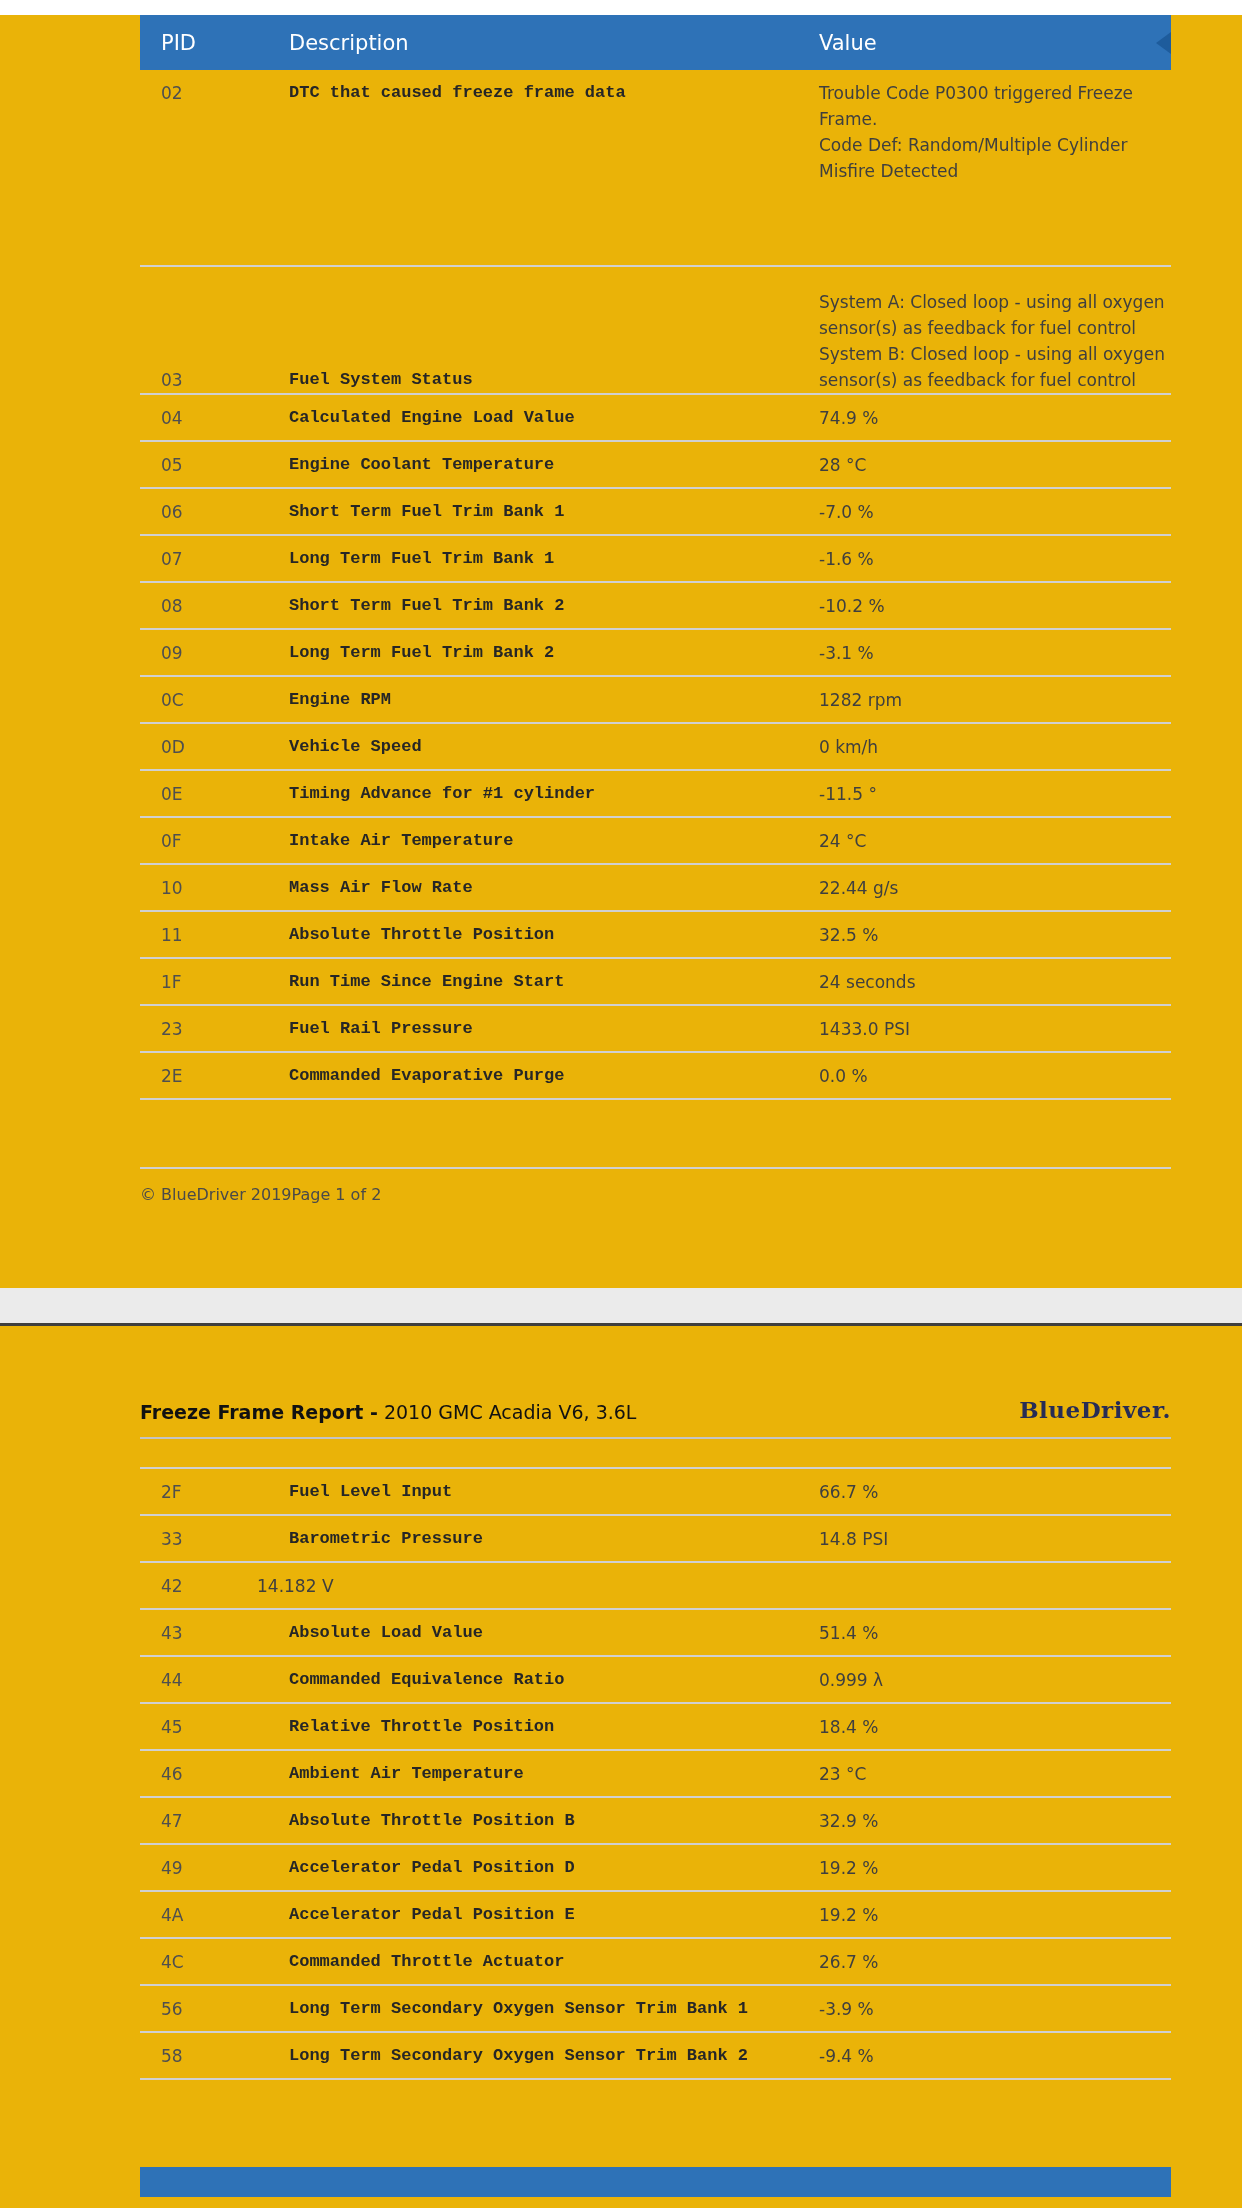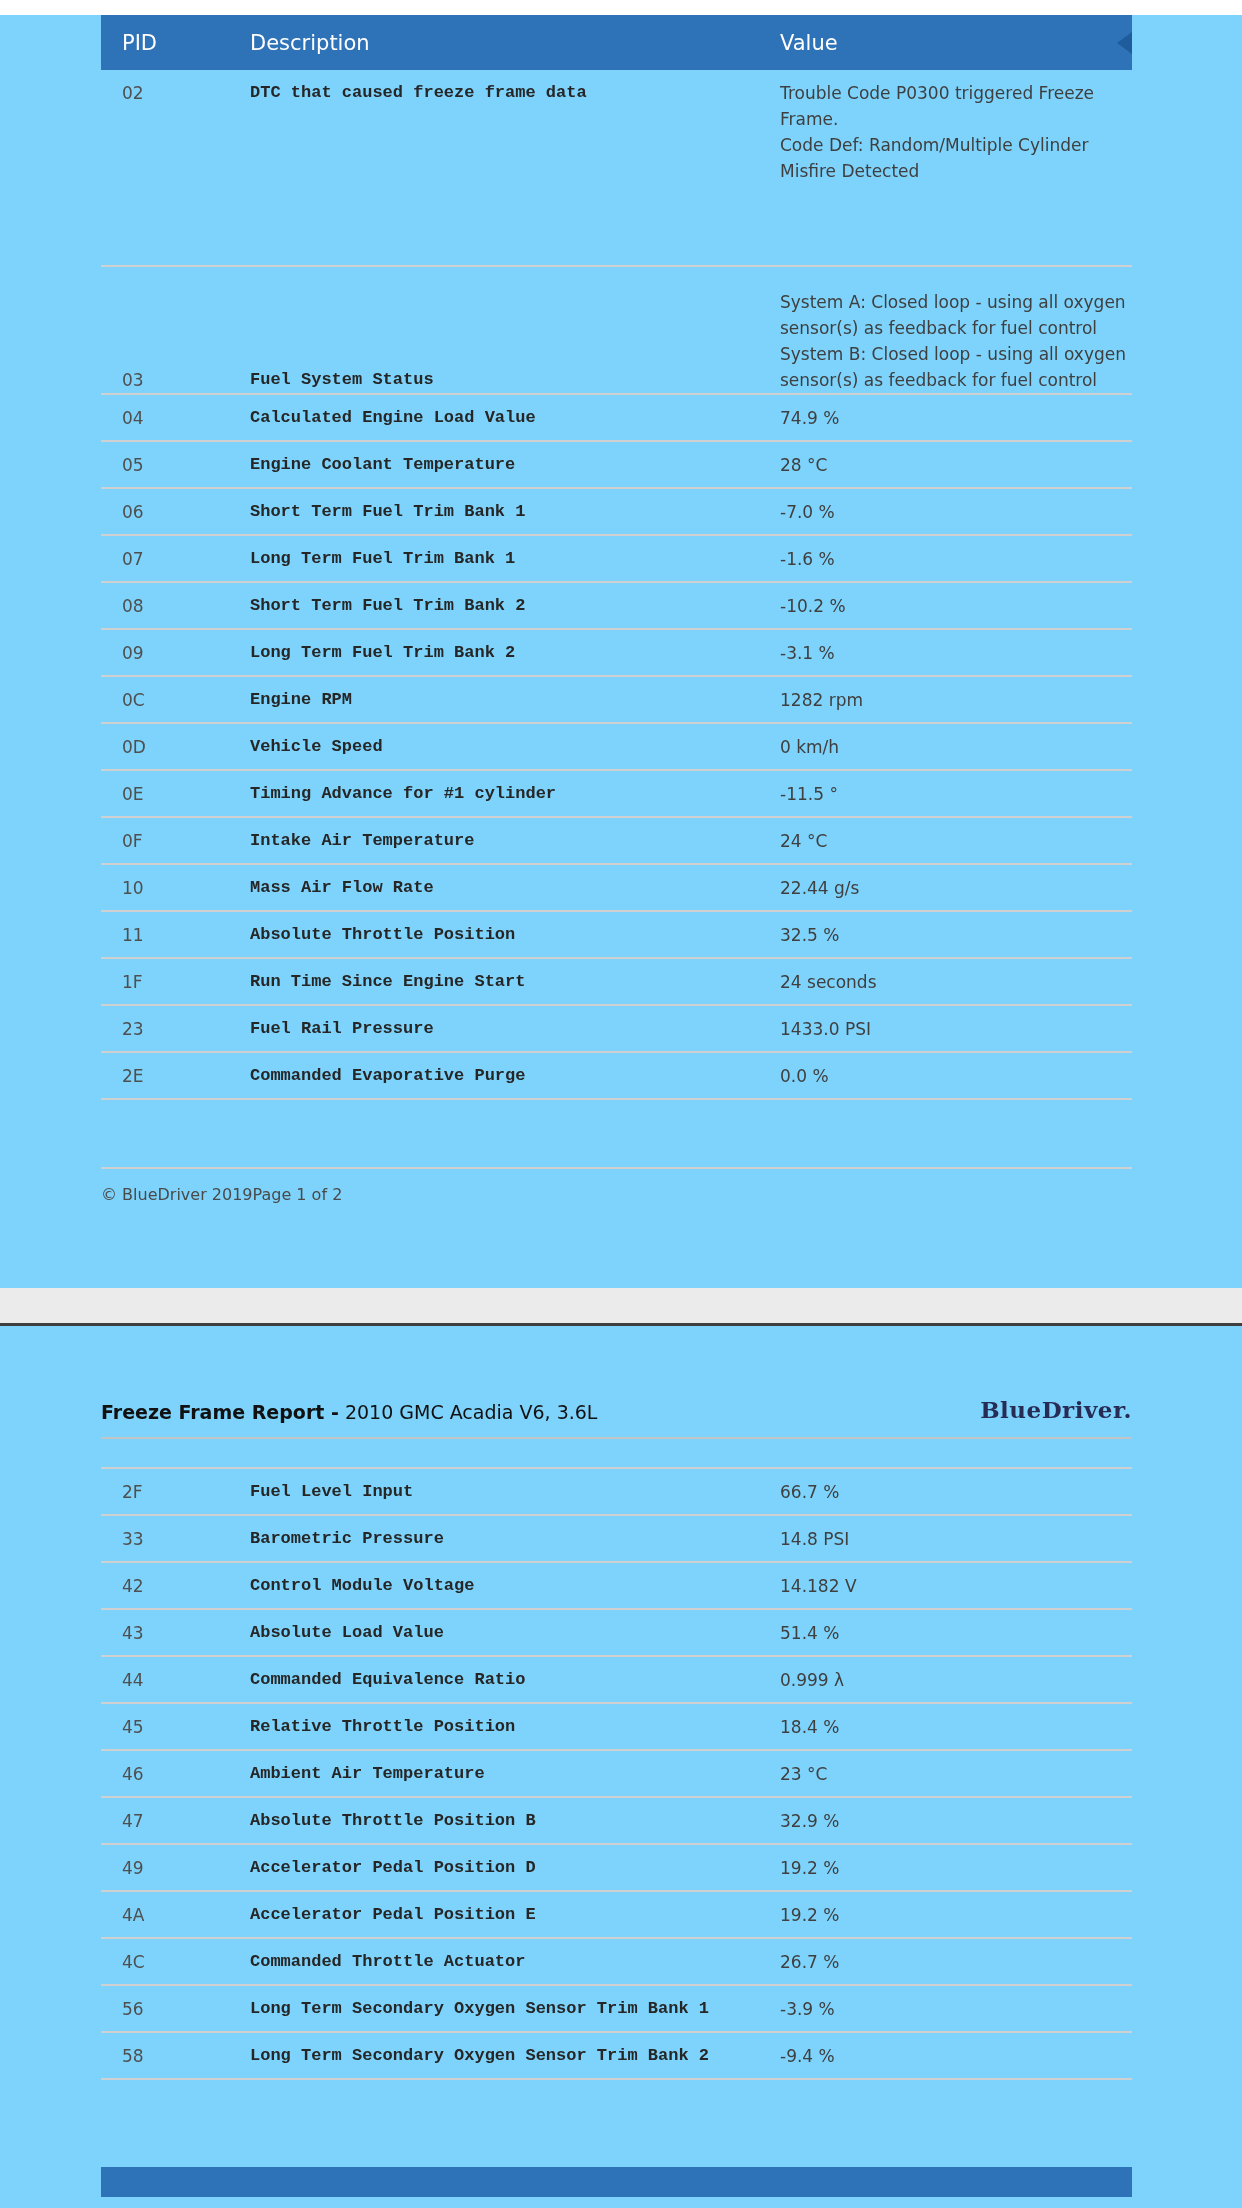--- a/index.html
+++ b/index.html
@@ -3,21 +3,21 @@
 <meta charset="utf-8">
 <style>
   * { margin:0; padding:0; box-sizing:border-box; }
   html, body { width:1242px; height:2208px; }
   body {
     background:#ffffff;
     font-family:"DejaVu Sans","Liberation Sans",sans-serif;
     color:#2b2b2b;
     overflow:hidden;
   }
-  .page { background:#7dd3fc; }
+  .page { background:#eab308;padding-left:39px; }
   .content { width:1031px; margin-left:101px; }
 
   .page1 { height:1273px; }
   .page-gap {
     height:38px;
     background:var(--page-gap-gray,#ebebeb);
     border-bottom:3px solid var(--page-divider-dark,#3f3f3f);
   }
   .page2 { height:894px; position:relative; overflow:hidden; }
 
@@ -247,21 +247,20 @@
   </div>
 
   <div class="row">
     <span class="col-pid">33</span>
     <span class="col-desc">Barometric Pressure</span>
     <span class="col-val">14.8 PSI</span>
   </div>
 
   <div class="row">
     <span class="col-pid">42</span>
-    <span class="col-desc">Control Module Voltage</span>
     <span class="col-val">14.182 V</span>
   </div>
 
   <div class="row">
     <span class="col-pid">43</span>
     <span class="col-desc">Absolute Load Value</span>
     <span class="col-val">51.4 %</span>
   </div>
 
   <div class="row">

